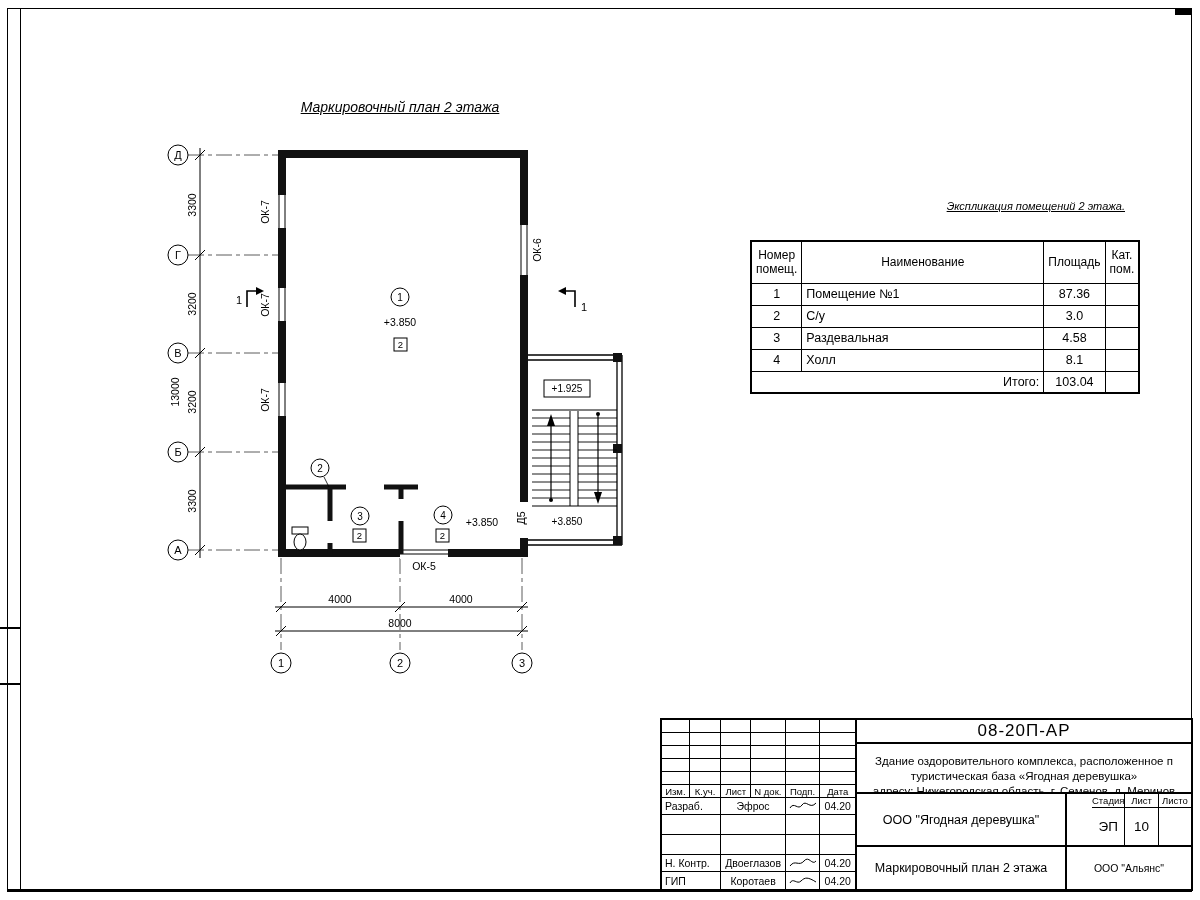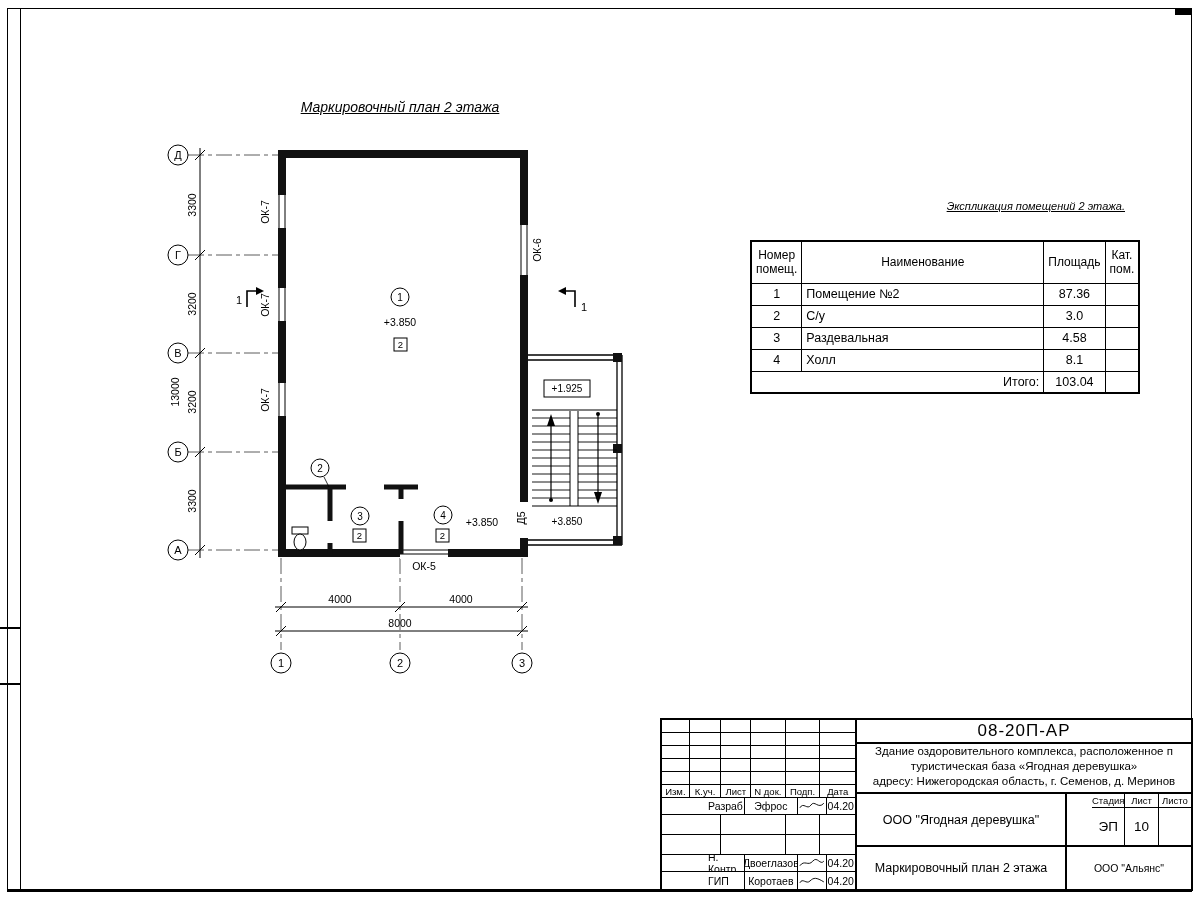--- a/index.html
+++ b/index.html
@@ -27,24 +27,24 @@
   .tb { left:660px; top:718px; width:533px; height:173px; border:2px solid #000; }
   .tb .abs { position:absolute; }
   .tb-leftgrid { left:0; top:0; width:195px; height:100%; border-right:2px solid #000; }
   .tb-row { position:relative; display:flex; border-bottom:1px solid #000; }
   .tb-row:last-child { border-bottom:none; }
   .tb-cell { border-right:1px solid #000; height:100%; display:flex; align-items:center; justify-content:center; overflow:hidden; }
   .tb-cell:last-child { border-right:none; }
   .h13 { height:13px; } .h17 { height:17px; } .h20 { height:20px; }
   .f95 { font-size:9.5px; } .f105 { font-size:10.5px; }
   .w28{width:28px}.w32{width:32px}.w30{width:30px}.w35{width:35px}.w60{width:60px}.w65{width:65px}
-  .role-cell { justify-content:flex-start; padding-left:15px;margin-left:31px; }
+  .role-cell { justify-content:flex-start; padding-left:3px; }
   .tb-right { left:195px; top:0; right:0; height:100%; }
   .tb-docnum { left:0; top:0; width:100%; height:24px; border-bottom:2px solid #000; display:flex; align-items:center; justify-content:center; font-size:17px; letter-spacing:1px; }
-  .tb-project { left:0; top:24px; width:100%; height:50px; border-bottom:2px solid #000; font-size:11.5px; text-align:center; padding-top:0; line-height:1.3; white-space:nowrap; overflow:hidden; }
+  .tb-project { left:0; top:24px; width:100%; height:50px; border-bottom:2px solid #000; font-size:11.5px; text-align:center; padding-top:10px; line-height:1.3; white-space:nowrap; overflow:hidden; }
   .tb-row3 { left:0; top:74px; width:100%; height:53px; border-bottom:2px solid #000; }
   .tb-company { left:0; top:0; width:210px; height:100%; border-right:2px solid #000; display:flex; align-items:center; justify-content:center; font-size:12.5px; text-align:center; }
   .tb-stages { left:210px; top:0; right:0; height:100%; display:flex;padding-left:25px; }
   .tb-stagecol { flex:1; border-right:1px solid #000; display:flex; flex-direction:column; }
   .tb-stagecol:last-child { border-right:none; }
   .tb-stagelabel { height:14px; border-bottom:1px solid #000; font-size:9.5px; display:flex; align-items:center; justify-content:center; overflow:hidden; white-space:nowrap; }
   .tb-stageval { flex:1; display:flex; align-items:center; justify-content:center; font-size:13.5px; }
   .tb-row4 { left:0; top:127px; width:100%; bottom:0; }
   .tb-drawtitle { left:0; top:0; width:210px; height:100%; border-right:2px solid #000; display:flex; align-items:center; justify-content:center; font-size:12.5px; text-align:center; }
   .tb-org { left:210px; top:0; right:0; height:100%; display:flex; align-items:center; justify-content:center; font-size:10.5px; }
@@ -256,21 +256,21 @@
   <table class="sched">
     <tbody>
       <tr class="hdr">
         <td class="col-num">Номер помещ.</td>
         <td class="col-name" style="text-align:center">Наименование</td>
         <td class="col-area">Площадь</td>
         <td class="col-cat">Кат. пом.</td>
       </tr>
       <tr>
         <td class="col-num">1</td>
-        <td class="col-name">Помещение №2</td>
+        <td class="col-name">Помещение №1</td>
         <td class="col-area">87.36</td>
         <td class="col-cat"></td>
       </tr>
       <tr>
         <td class="col-num">2</td>
         <td class="col-name">С/у</td>
         <td class="col-area">3.0</td>
         <td class="col-cat"></td>
       </tr>
       <tr>

